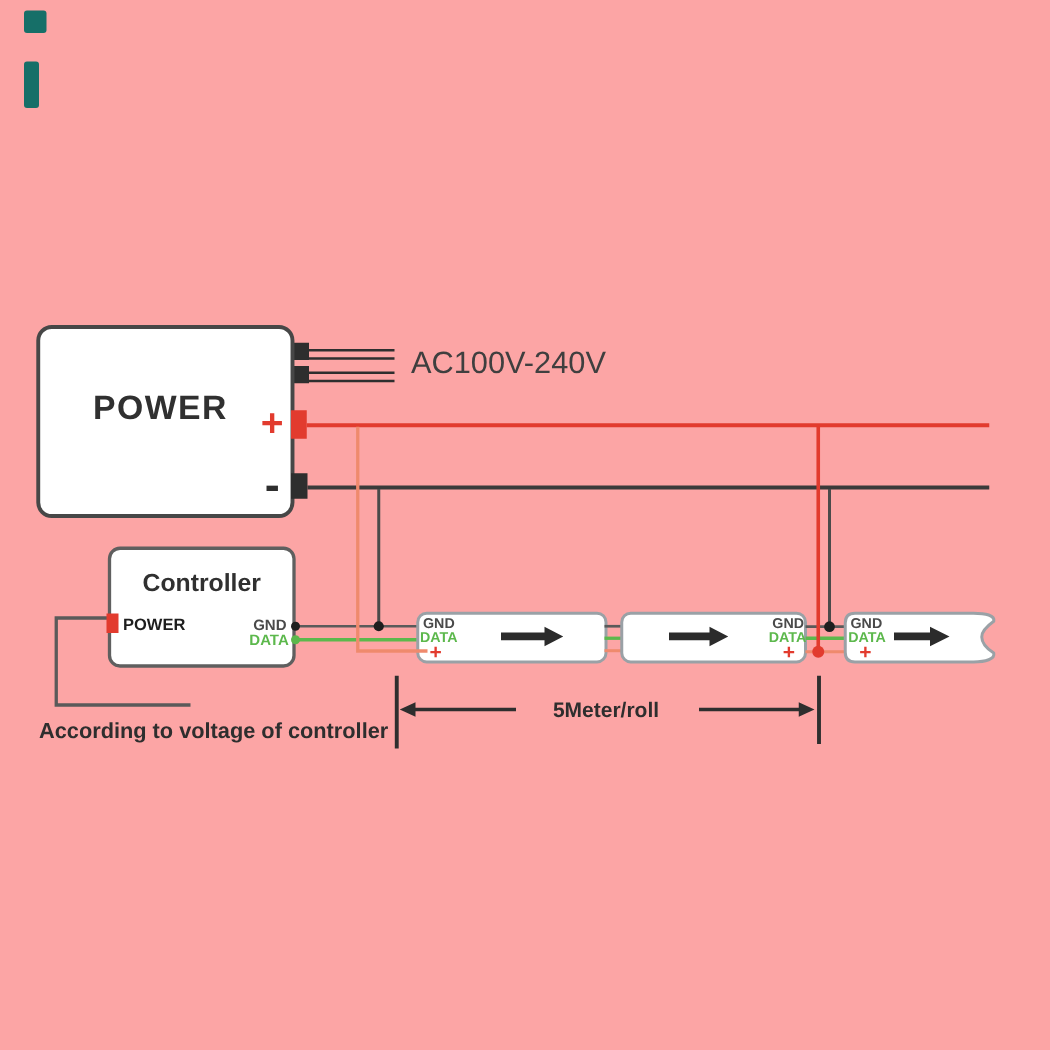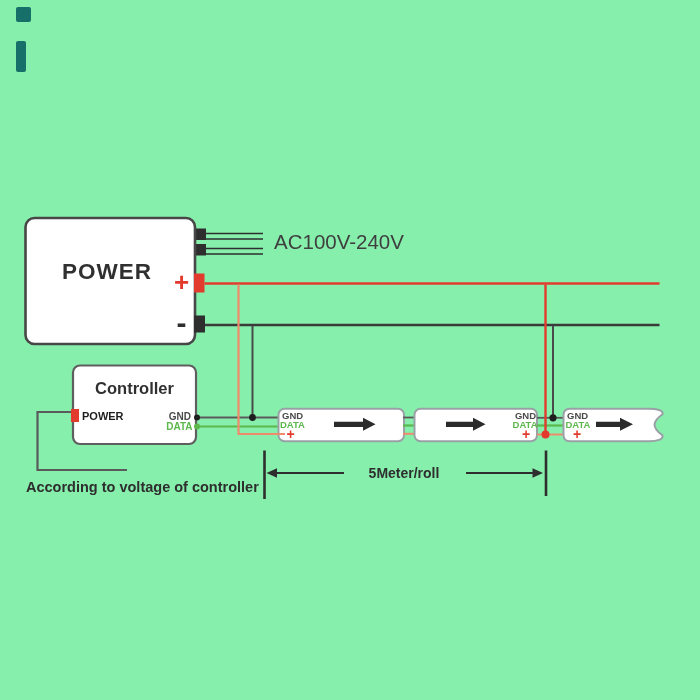--- a/index.html
+++ b/index.html
@@ -1,16 +1,16 @@
 <!DOCTYPE html>
 <html><head>
 <meta charset="utf-8">
 <style>
   html,body{margin:0;padding:0;background:#ffffff;}
-  .canvas{position:relative;width:700px;height:700px;background:#86efac;overflow:hidden;
+  .canvas{position:relative;width:700px;height:700px;background:#fca5a5;overflow:hidden;
           font-family:"Liberation Sans", sans-serif;}
   svg text{font-family:"Liberation Sans", sans-serif;}
   .t-dark{fill:#303030;font-weight:bold;}
   .t-red{fill:#e23b2e;font-weight:bold;}
   .t-green{fill:#5cb84c;font-weight:bold;}
   .t-gray{fill:#4a4a4a;font-weight:bold;}
 </style>
 </head>
 <body>
 

